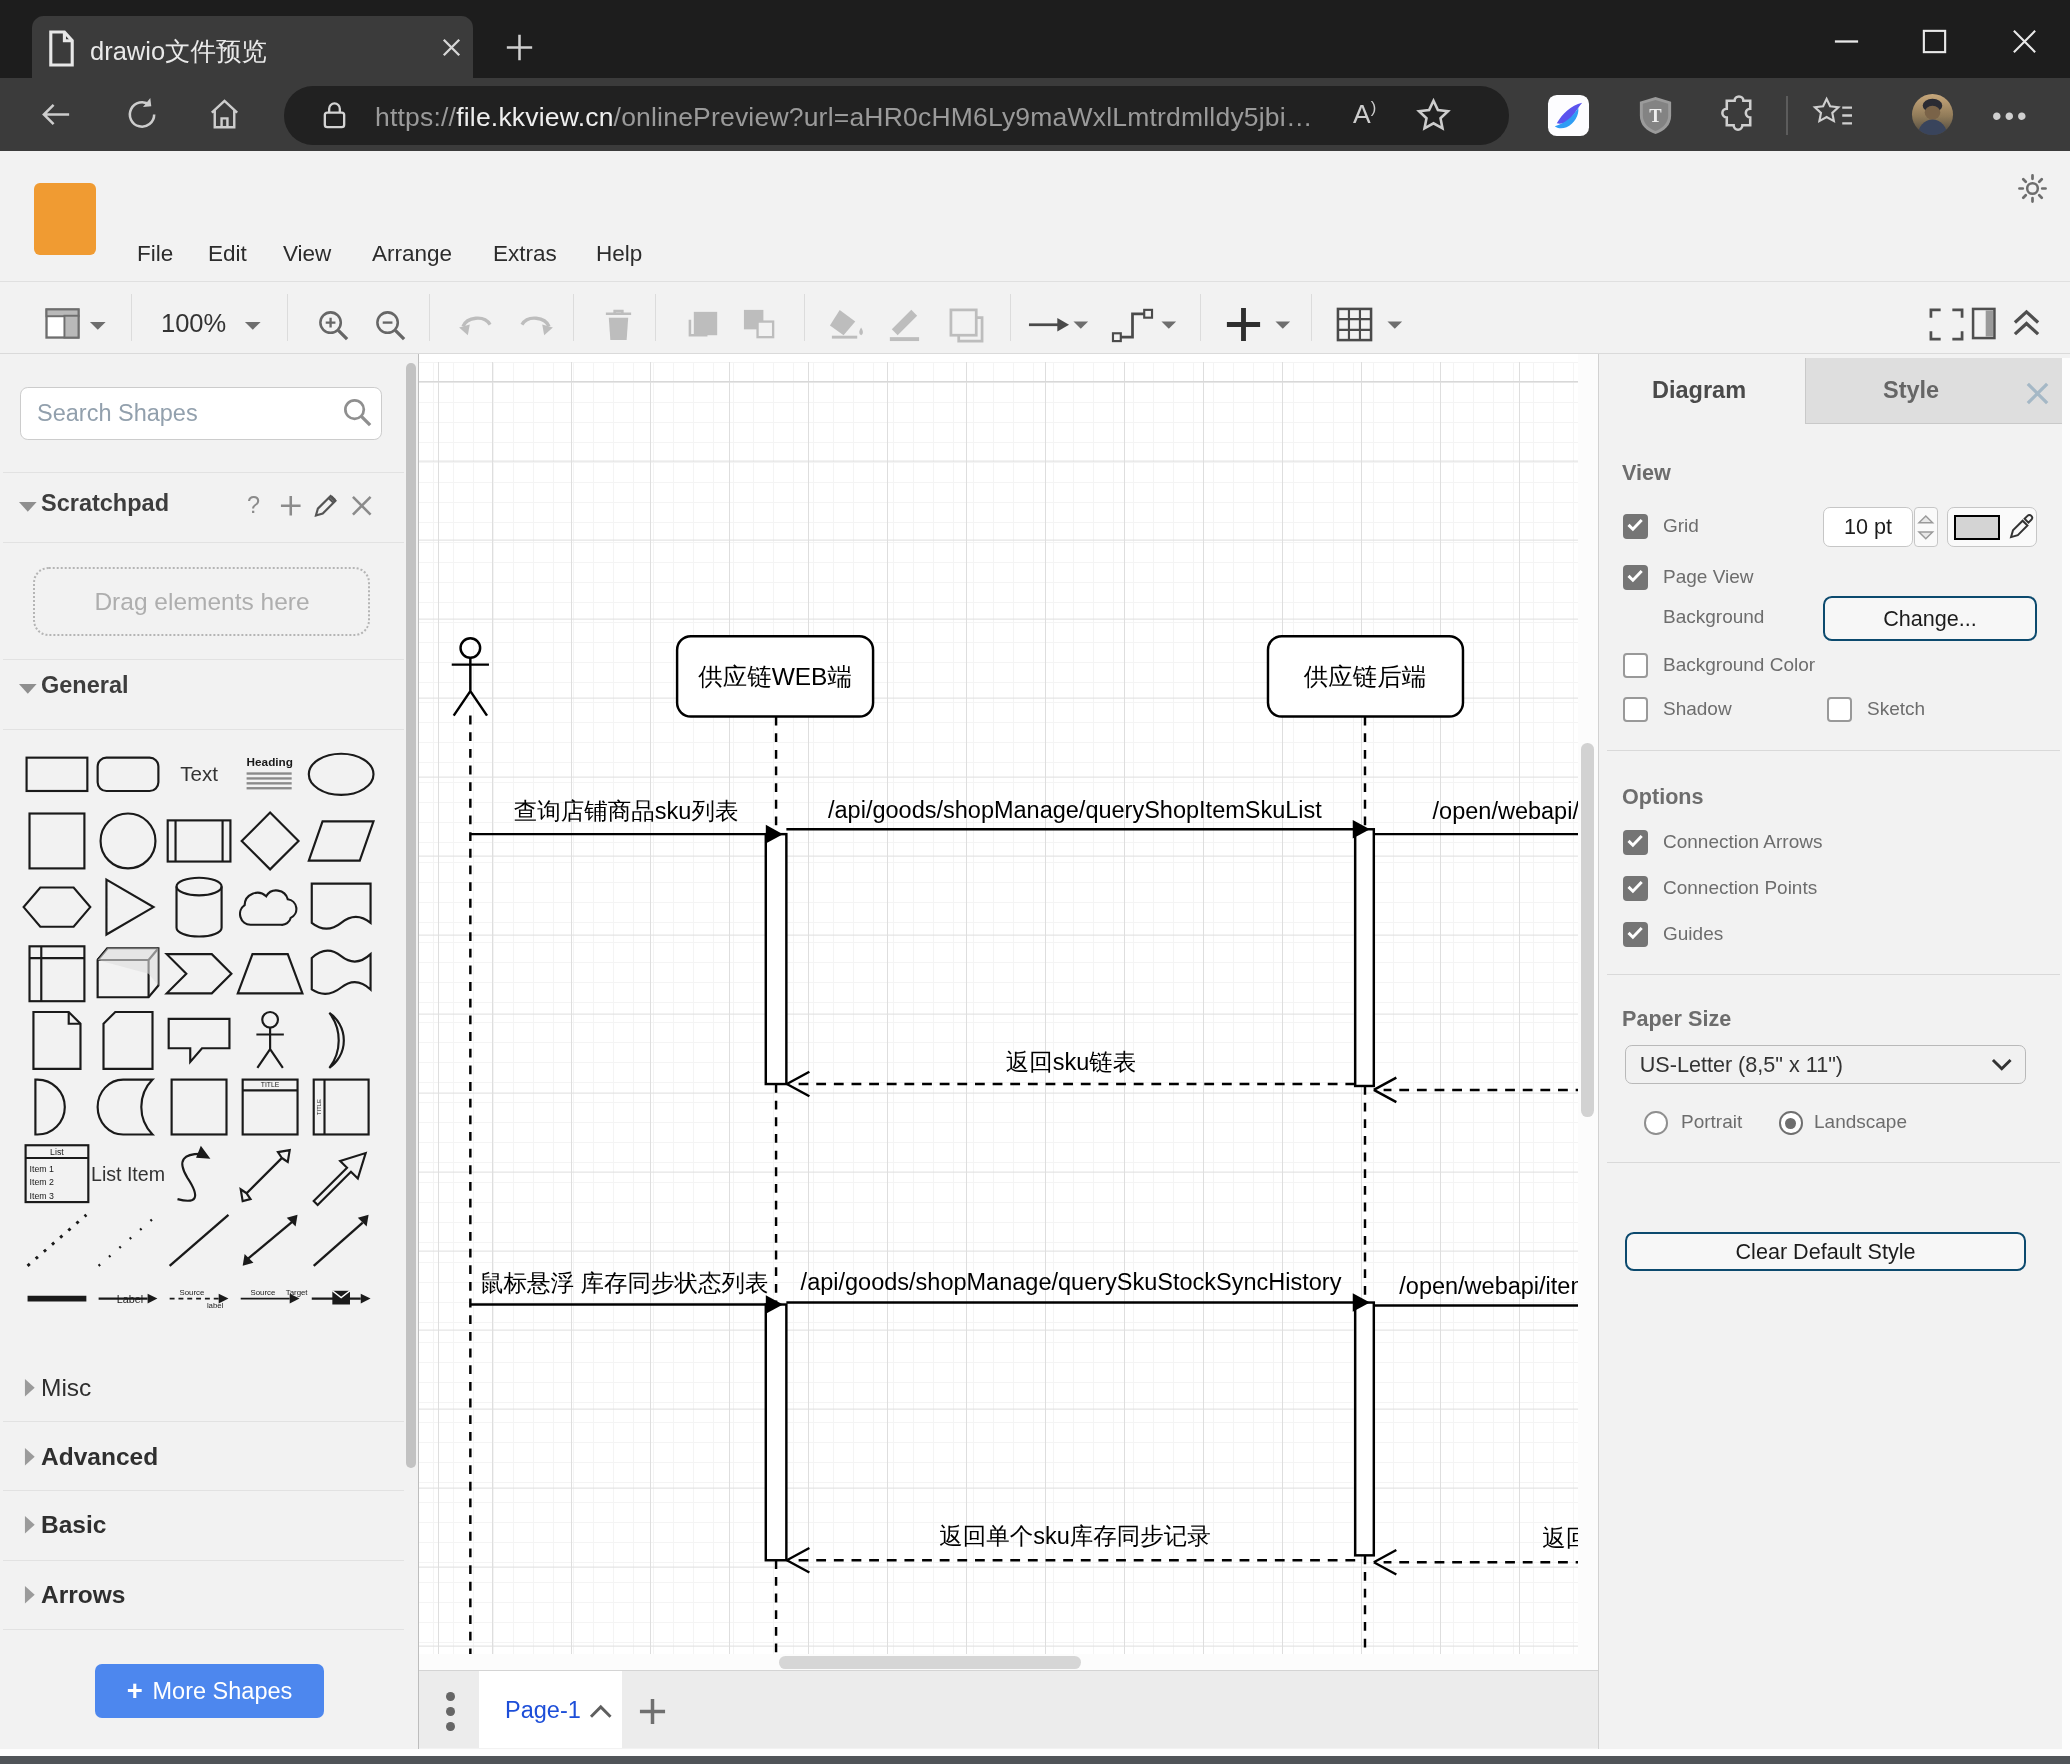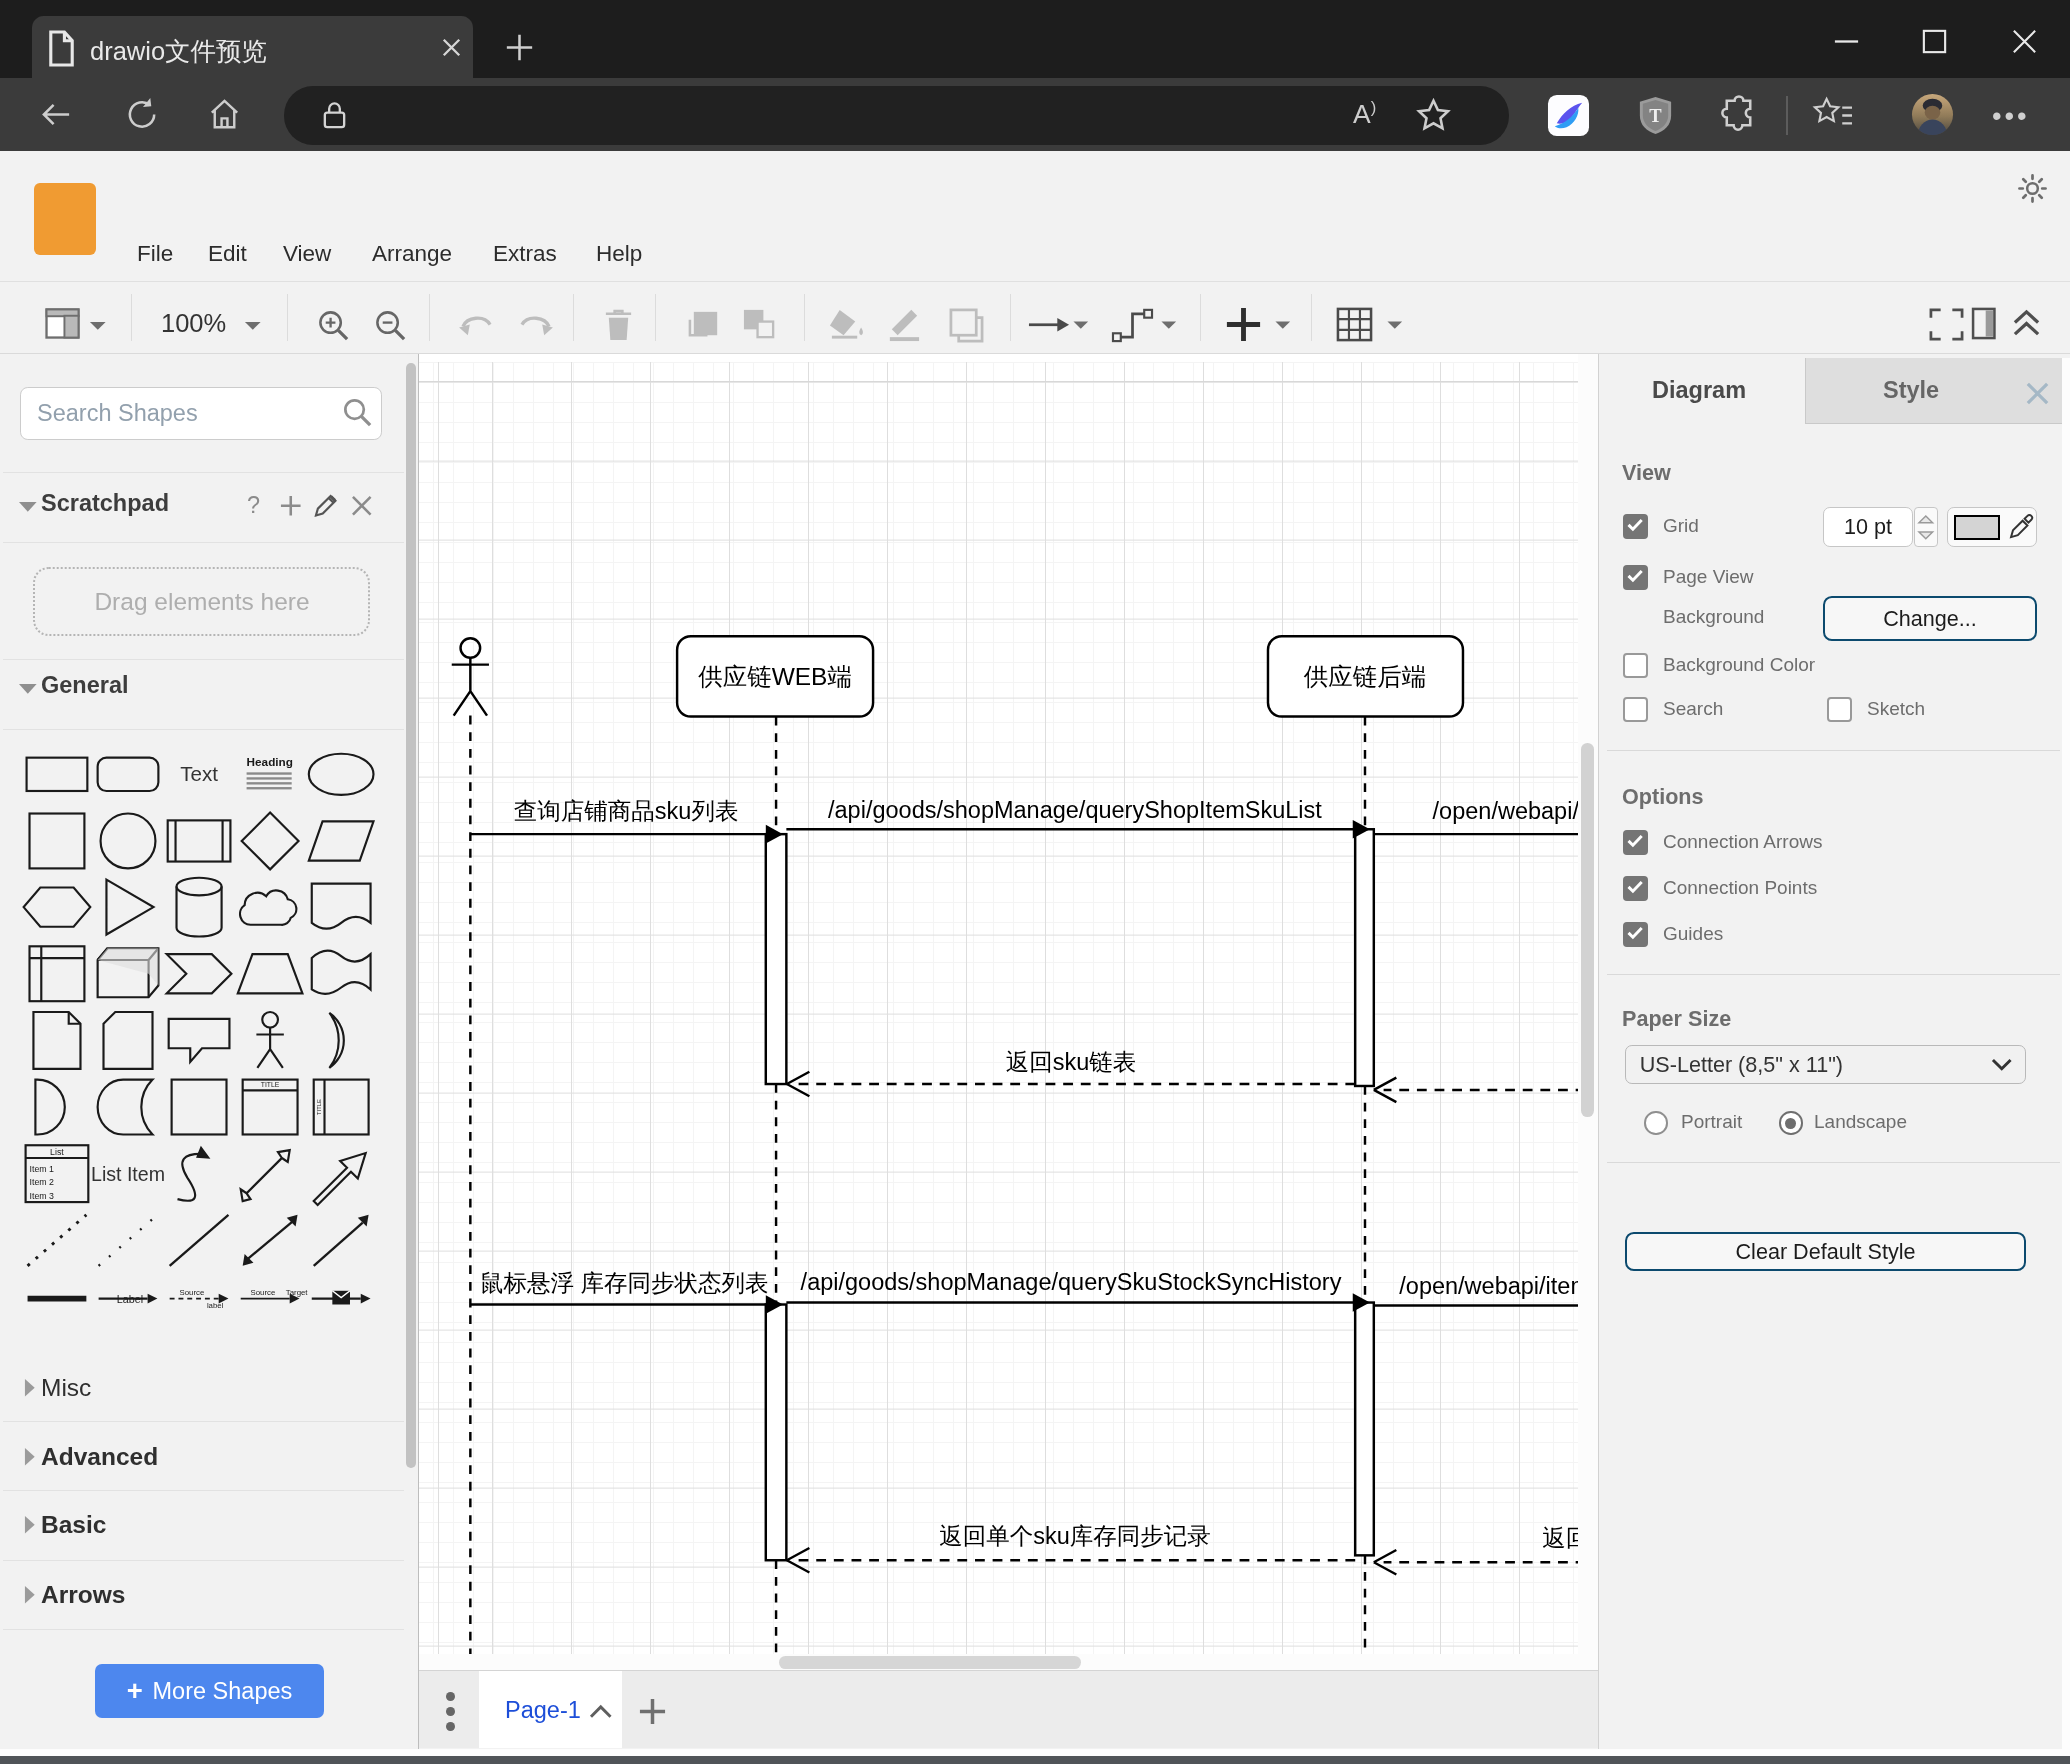--- a/index.html
+++ b/index.html
@@ -51,20 +51,21 @@
       <path d="M29 2 l1 8.5 -8.5 0.8 z" fill="#cdcdcd"></path>
     </svg>
 <svg class="ab" style="left:204px;top:95px" width="41" height="39" viewBox="0 0 42 40">
       <path d="M8 18 L21 6 L34 18 M11 16 V33 H31 V16 M18 33 v-9 h6 v9" fill="none" stroke="#cdcdcd" stroke-width="2.5"></path>
     </svg>
 <div class="ab" style="left:284px;top:86px;width:1225px;height:59px;background:#212121;border-radius:29px"></div>
 <svg class="ab" style="left:320px;top:99px" width="29" height="33" viewBox="0 0 30 34">
       <rect x="5" y="14" width="20" height="15" rx="2.5" fill="none" stroke="#d4d4d4" stroke-width="2.4"></rect>
       <path d="M9.5 14 v-4 a5.5 5.5 0 0 1 11 0 v4" fill="none" stroke="#d4d4d4" stroke-width="2.4"></path>
     </svg>
+<div class="ab" style="left:375px;top:102px;font-size:26.5px;letter-spacing:0.2px;color:#9a9a9a;white-space:nowrap">https://<span style="color:#efefef">file.kkview.cn</span>/onlinePreview?url=aHR0cHM6Ly9maWxlLmtrdmlldy5jbi…</div>
 <div class="ab" style="left:1353px;top:98px;font-size:26.5px;color:#cdcdcd">A<span style="font-size:16.7px;vertical-align:9.8px">)</span></div>
 <svg class="ab" style="left:1415px;top:97px" width="37" height="35" viewBox="0 0 24 23">
       <path d="M12 2.5 l2.9 6.1 6.6 0.8 -4.9 4.6 1.3 6.6 -5.9 -3.3 -5.9 3.3 1.3 -6.6 -4.9 -4.6 6.6 -0.8 z" fill="none" stroke="#cdcdcd" stroke-width="1.7"></path>
     </svg>
 
 <svg class="ab" style="left:1547px;top:94px" width="43" height="43" viewBox="0 0 44 44">
       <rect x="1" y="1" width="42" height="42" rx="9" fill="#fdfdff"></rect>
       <path d="M10 30 C16 20 24 12 36 9 C30 16 28 22 22 27 C18 30 14 31 10 30 z" fill="#5b53ee"></path>
       <path d="M8 33 C18 30 26 24 32 14 C33 22 28 30 20 34 C15 36 10 35 8 33 z" fill="#2f9df4"></path>
     </svg>
@@ -469,21 +470,21 @@
       <svg width="16.7" height="13.7" viewBox="0 0 17 14">
         <path d="M1.5 7 L6 11.5 L15 2" fill="none" stroke="#fff" stroke-width="3"></path>
       </svg>
     </div>
 <div class="ab ptxt" style="left:1663px;top:566px">Page View</div>
 <div class="ab ptxt" style="left:1663px;top:606px">Background</div>
 <div class="ab pbtn" style="left:1823px;top:596px;width:214px;height:45px">Change...</div>
 <div class="ab ck off" style="left:1623px;top:653px"></div>
 <div class="ab ptxt" style="left:1663px;top:654px">Background Color</div>
 <div class="ab ck off" style="left:1623px;top:697px"></div>
-<div class="ab ptxt" style="left:1663px;top:698px">Search</div>
+<div class="ab ptxt" style="left:1663px;top:698px">Shadow</div>
 <div class="ab ck off" style="left:1827px;top:697px"></div>
 <div class="ab ptxt" style="left:1867px;top:698px">Sketch</div>
 <div class="ab" style="left:1607px;top:750px;width:453px;height:1px;background:#d9d9d9"></div>
 <div class="ab phead" style="left:1622px;top:784px">Options</div>
 <div class="ab ck on" style="left:1623px;top:830px">
       <svg width="16.7" height="13.7" viewBox="0 0 17 14">
         <path d="M1.5 7 L6 11.5 L15 2" fill="none" stroke="#fff" stroke-width="3"></path>
       </svg>
     </div>
 <div class="ab ptxt" style="left:1663px;top:831px">Connection Arrows</div>

